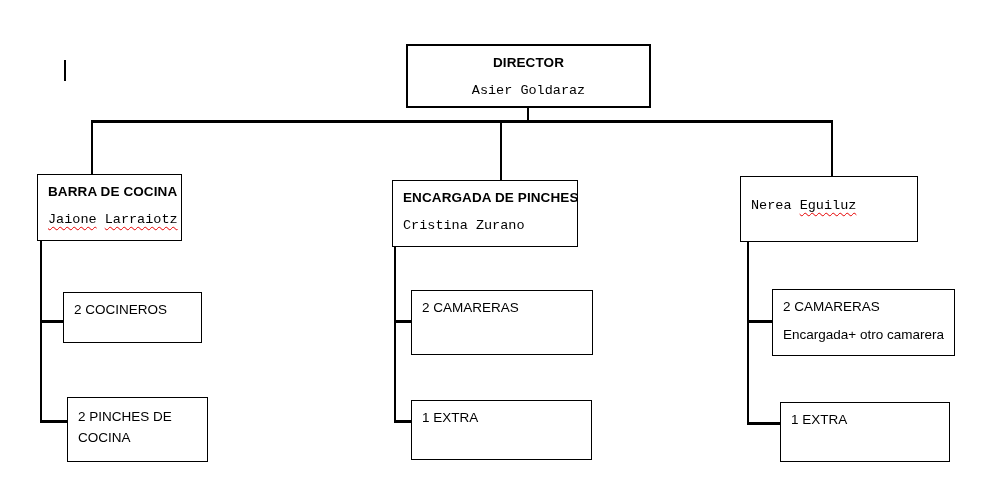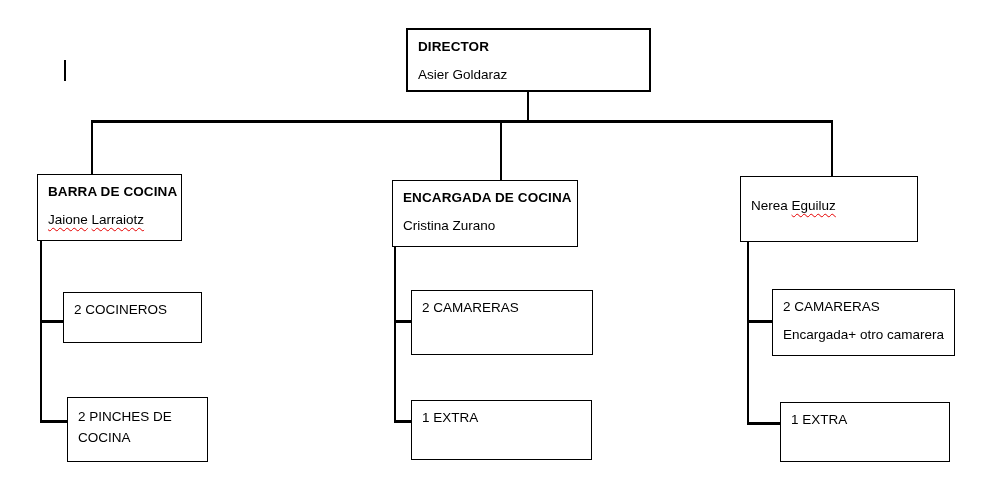--- a/index.html
+++ b/index.html
@@ -24,22 +24,23 @@
     padding: 9px 10px;
   }
   .box .title {
     font-weight: 700;
     white-space: nowrap;
     letter-spacing: 0.1px;
   }
   .box .name {
     margin-top: 12px;
     white-space: nowrap;
+    font-family: Liberation Mono, monospace;
   }
-  .box.center { text-align: left; border-width: 2px; }
+  .box.center { text-align: center; border-width: 2px; margin-top: 16px; }
   .box .sub {
     margin-top: 12px;
     white-space: nowrap;
   }
   .box.wrap2 .title-plain { line-height: 1.55; }
   .title-plain { font-weight: 400; }
   .line {
     position: absolute;
     background: #000000;
   }
@@ -80,21 +81,21 @@
     <div class="title">DIRECTOR</div>
     <div class="name">Asier Goldaraz</div>
   </div>
 
   <div class="box" style="left:37px; top:174px; width:145px; height:67px;">
     <div class="title">BARRA DE COCINA</div>
     <div class="name"><span class="sq">Jaione</span> <span class="sq">Larraiotz</span></div>
   </div>
 
   <div class="box" style="left:392px; top:180px; width:186px; height:67px;">
-    <div class="title">ENCARGADA DE COCINA</div>
+    <div class="title">ENCARGADA DE PINCHES</div>
     <div class="name">Cristina Zurano</div>
   </div>
 
   <div class="box" style="left:740px; top:176px; width:178px; height:66px;">
     <div class="name"><span>Nerea</span> <span class="sq">Eguiluz</span></div>
   </div>
 
   <div class="box" style="left:63px; top:292px; width:139px; height:51px;">
     <div class="title-plain">2 COCINEROS</div>
   </div>

